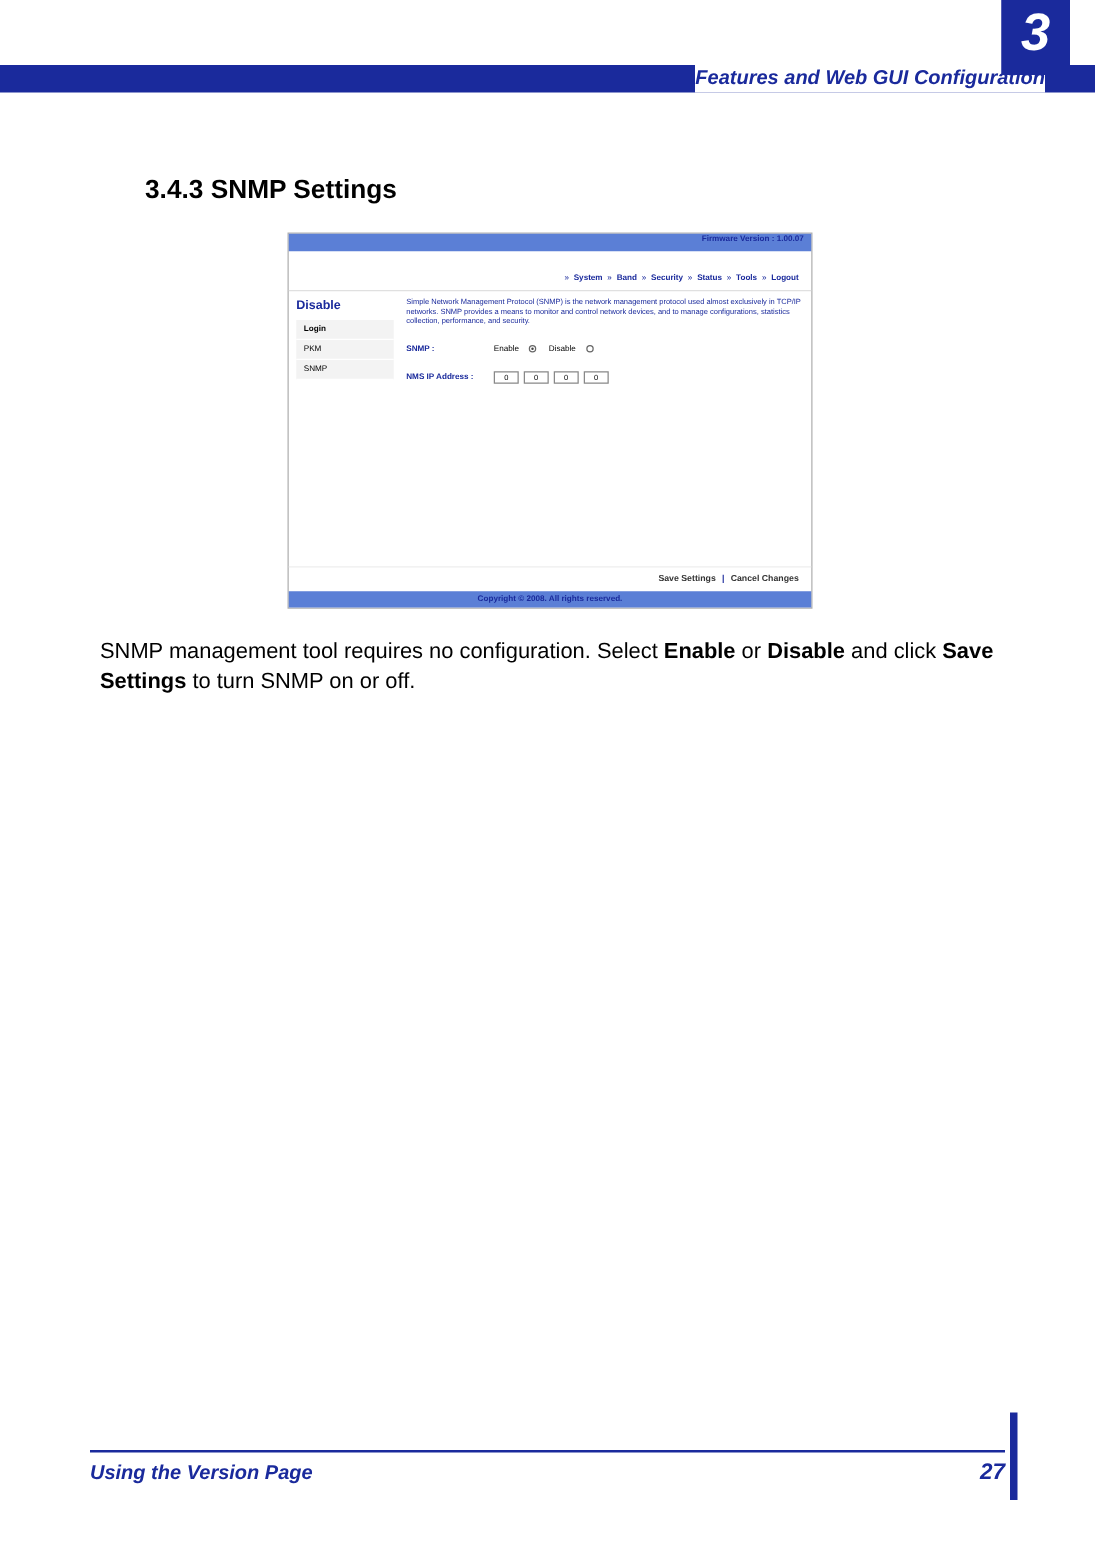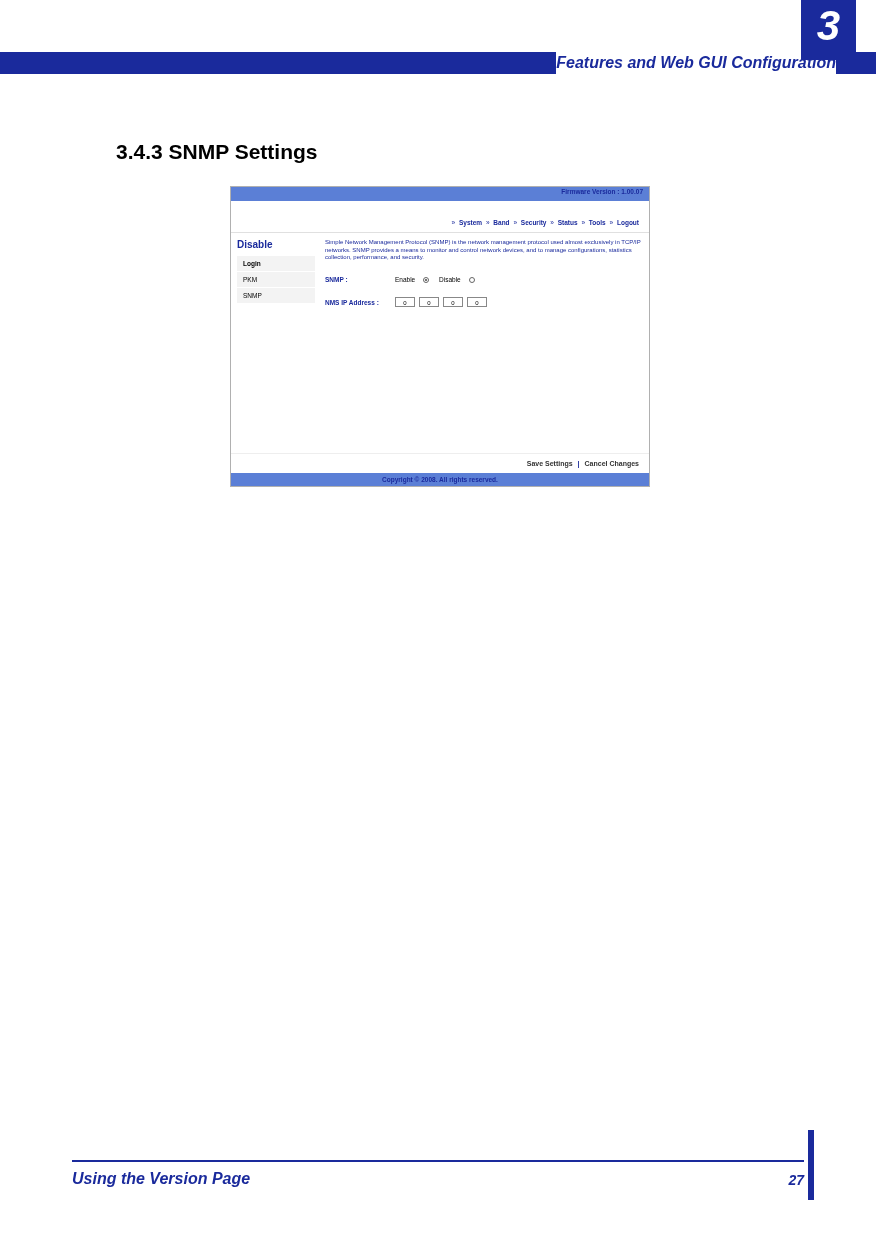--- a/index.html
+++ b/index.html
@@ -190,21 +190,21 @@
     font-style: italic;
     font-size: 16px;
   }
   .footer-right {
     position: absolute;
     right: 72px;
     bottom: 52px;
     color: #1a2a9c;
     font-weight: bold;
     font-style: italic;
-    font-size: 14px;
+    font-size: 18px;
   }
   .right-accent {
     position: absolute;
     right: 62px;
     bottom: 40px;
     width: 6px;
     height: 70px;
     background: #1a2a9c;
   }
 </style>
@@ -266,18 +266,21 @@
       </div>
     </div>
     <div class="shot-actions">
       <span>Save Settings</span>
       <span class="divider">|</span>
       <span>Cancel Changes</span>
     </div>
     <div class="shot-footer">Copyright © 2008. All rights reserved.</div>
   </div>
 
+  <p class="para">
+    <span>SNMP management tool requires no configuration. Select </span><span class="b">Enable</span><span> or </span><span class="b">Disable</span><span> and click </span><span class="b">Save Settings</span><span> to turn SNMP on or off.</span>
+  </p>
 </div>
 
 <div class="footer-line"></div>
 <div class="footer-left">Using the Version Page</div>
 <div class="footer-right">27</div>
 <div class="right-accent"></div>
 
 </body></html>

